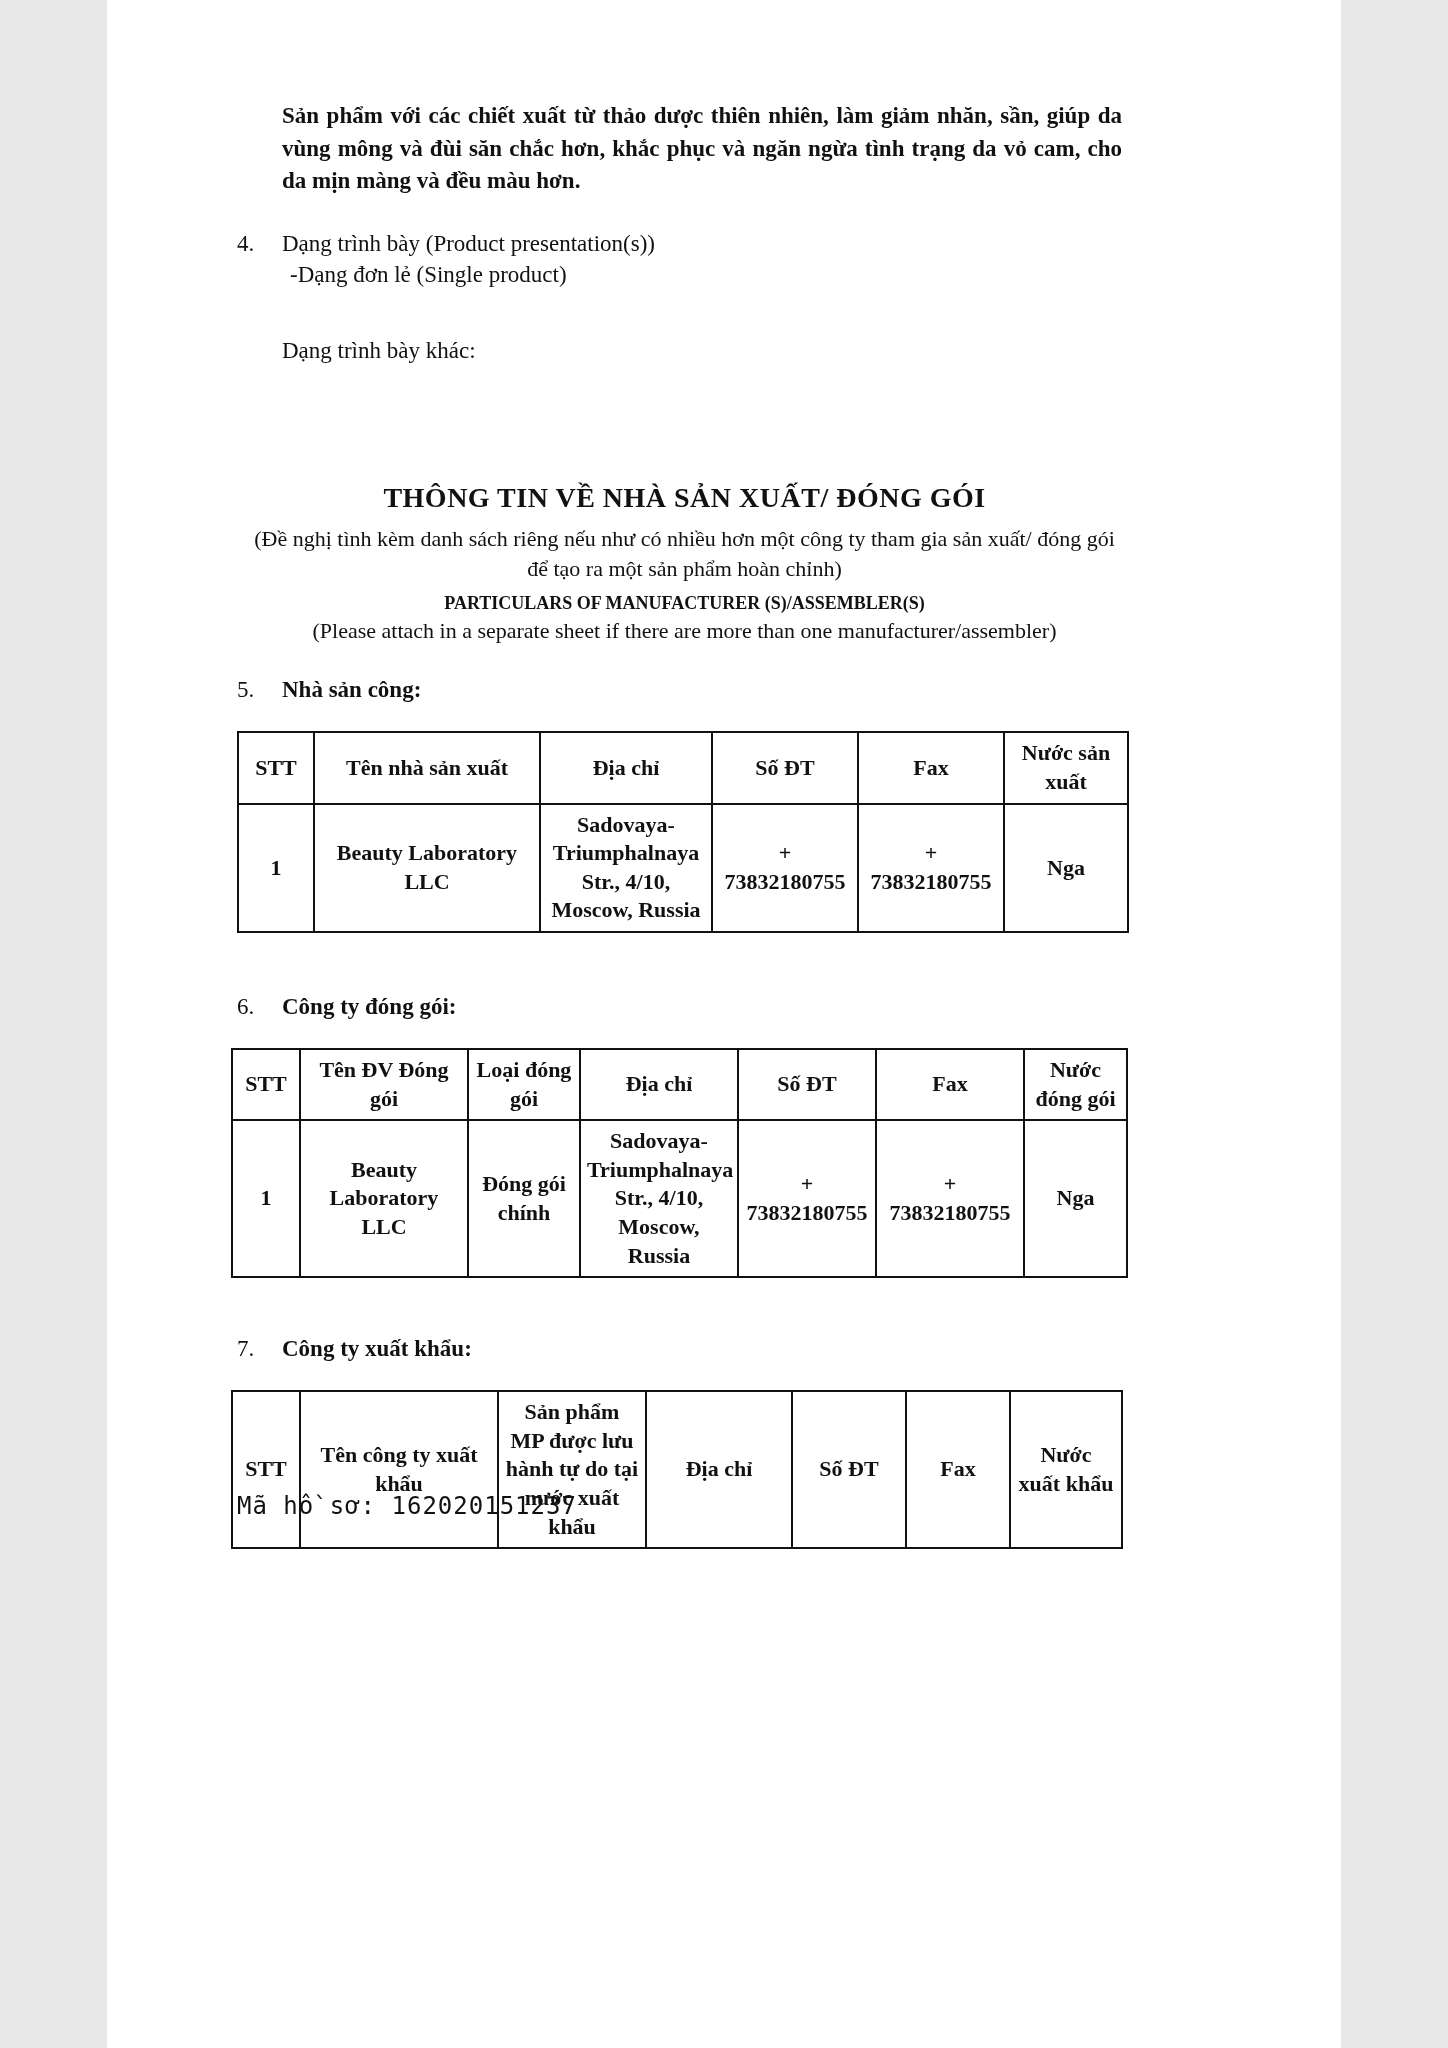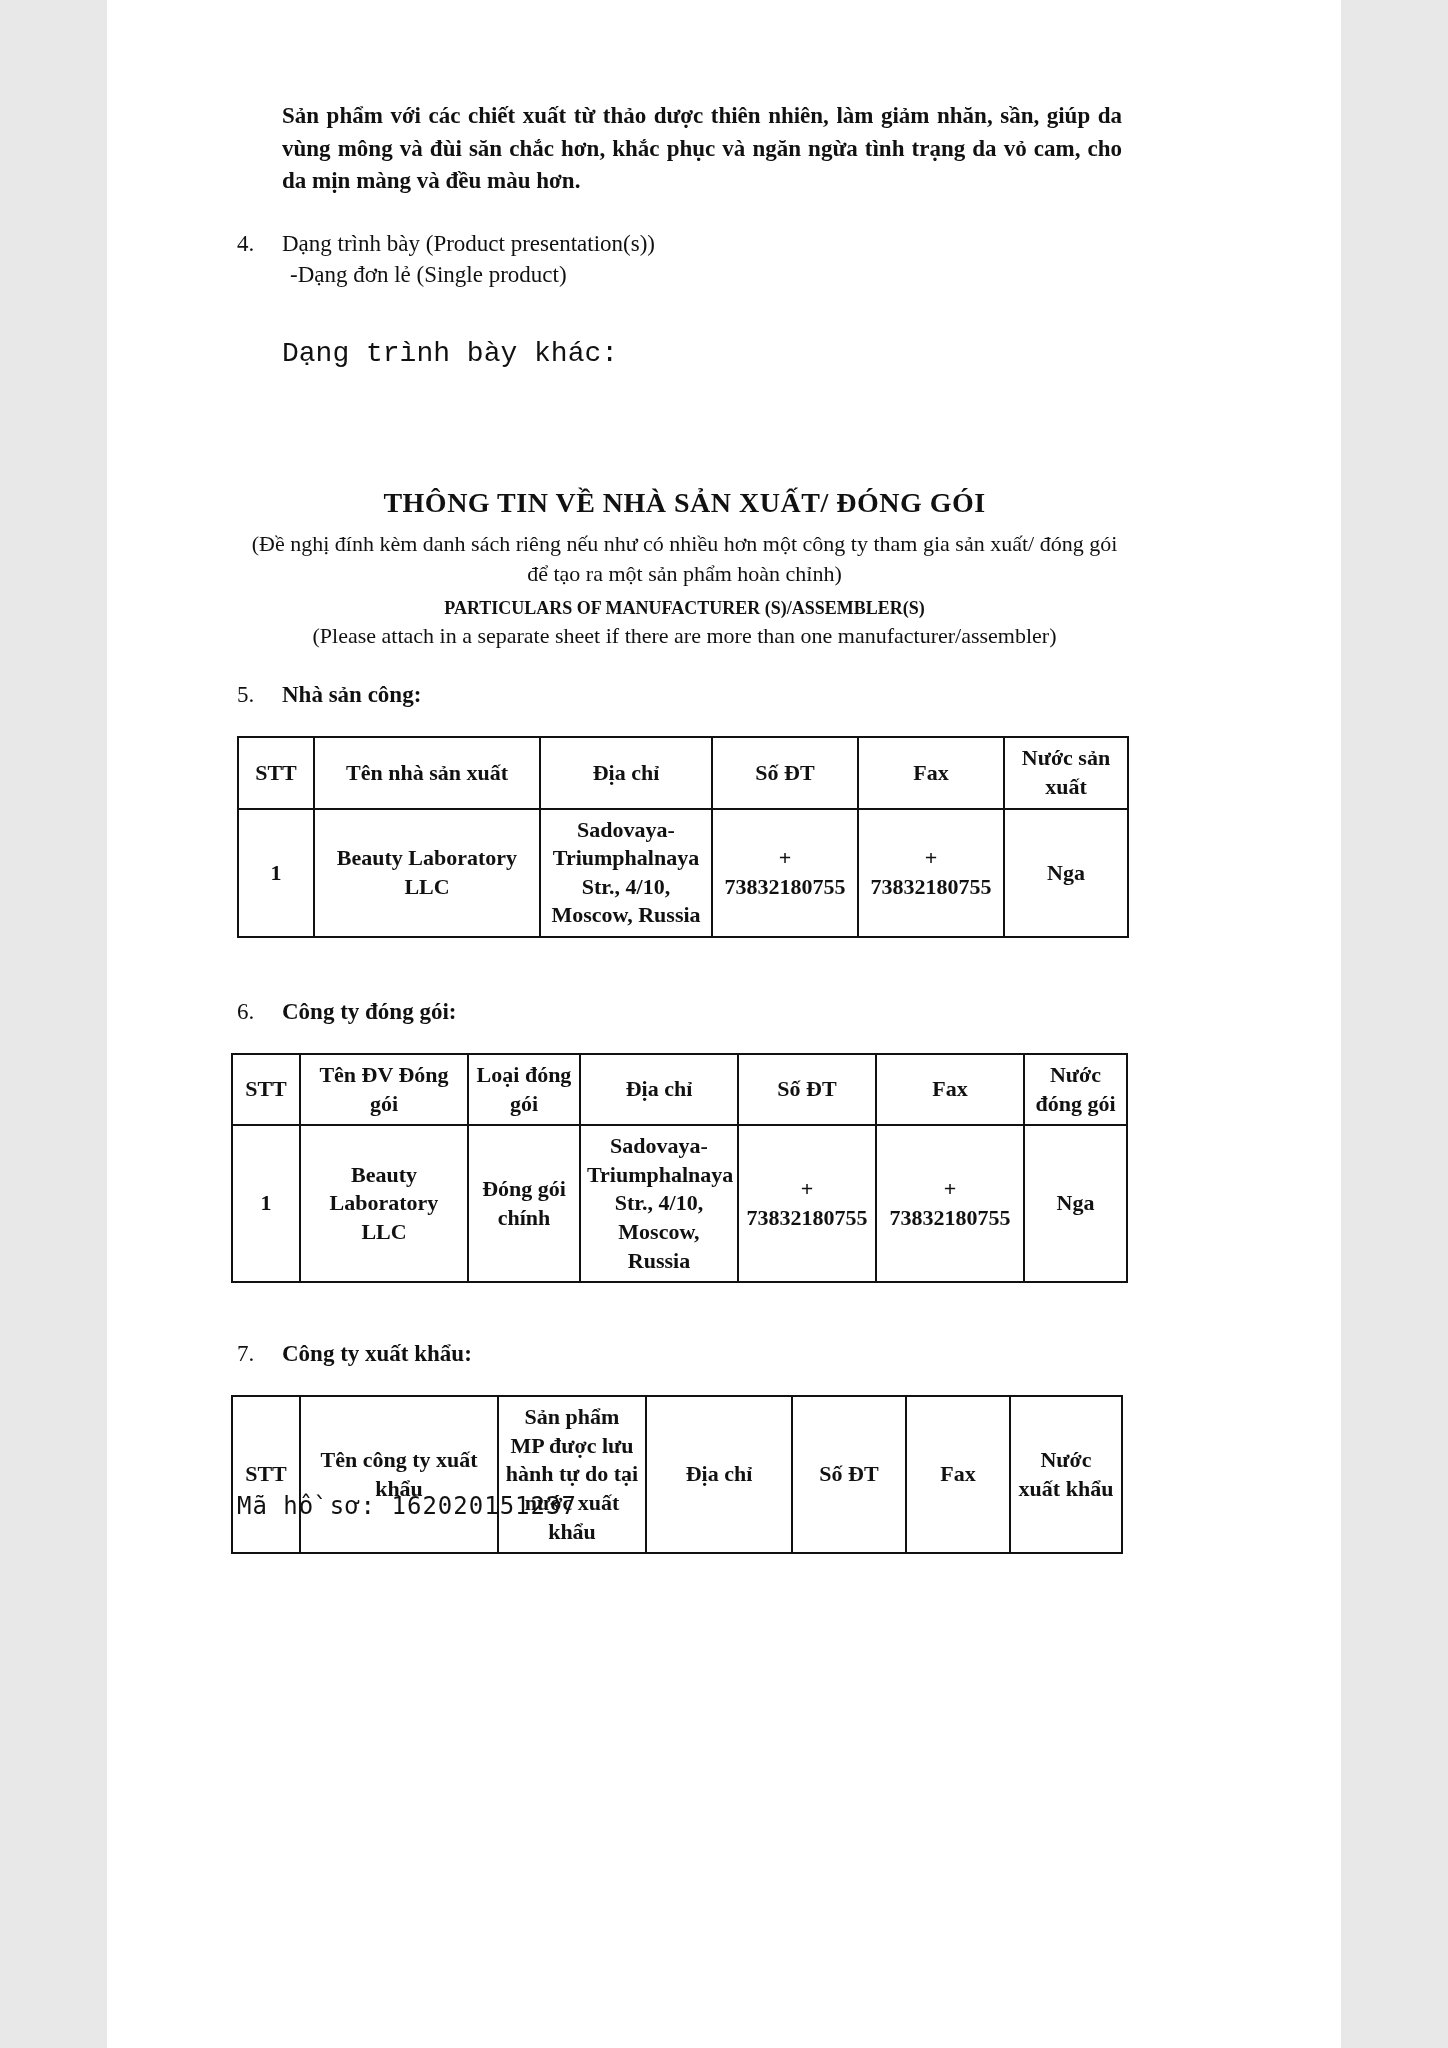--- a/index.html
+++ b/index.html
@@ -35,22 +35,21 @@
   }
   .numbered-item .num {
     width: 45px;
     flex: 0 0 45px;
   }
   .item4 { margin-top: 30px; }
   .item4 .sub { margin-left: 8px; }
   .other-presentation {
     margin-top: 48px;
     margin-left: 45px;
-    font-size: 28px;
-    font-family: Liberation Mono, monospace;
+    font-size: 23px;
   }
   .section-heading {
     margin-top: 118px;
     text-align: center;
   }
   .section-heading .vi-title {
     font-weight: bold;
     font-size: 28px;
     letter-spacing: 0.5px;
   }
@@ -120,21 +119,21 @@
       <div class="body">
         <div>Dạng trình bày (Product presentation(s))</div>
         <div class="sub">-Dạng đơn lẻ (Single product)</div>
       </div>
     </div>
 
     <div class="other-presentation">Dạng trình bày khác:</div>
 
     <div class="section-heading">
       <div class="vi-title">THÔNG TIN VỀ NHÀ SẢN XUẤT/ ĐÓNG GÓI</div>
-      <div class="vi-note">(Đề nghị đính kèm danh sách riêng nếu như có nhiều hơn một công ty tham gia sản xuất/ đóng gói để tạo ra một sản phẩm hoàn chỉnh)</div>
+      <div class="vi-note">(Đề nghị tình kèm danh sách riêng nếu như có nhiều hơn một công ty tham gia sản xuất/ đóng gói để tạo ra một sản phẩm hoàn chỉnh)</div>
       <div class="en-title">PARTICULARS OF MANUFACTURER (S)/ASSEMBLER(S)</div>
       <div class="en-note">(Please attach in a separate sheet if there are more than one manufacturer/assembler)</div>
     </div>
 
     <div class="numbered-item item-label">
       <span class="num">5.</span>
       <span class="title">Nhà sản công:</span>
     </div>
 
     <table class="t1">

